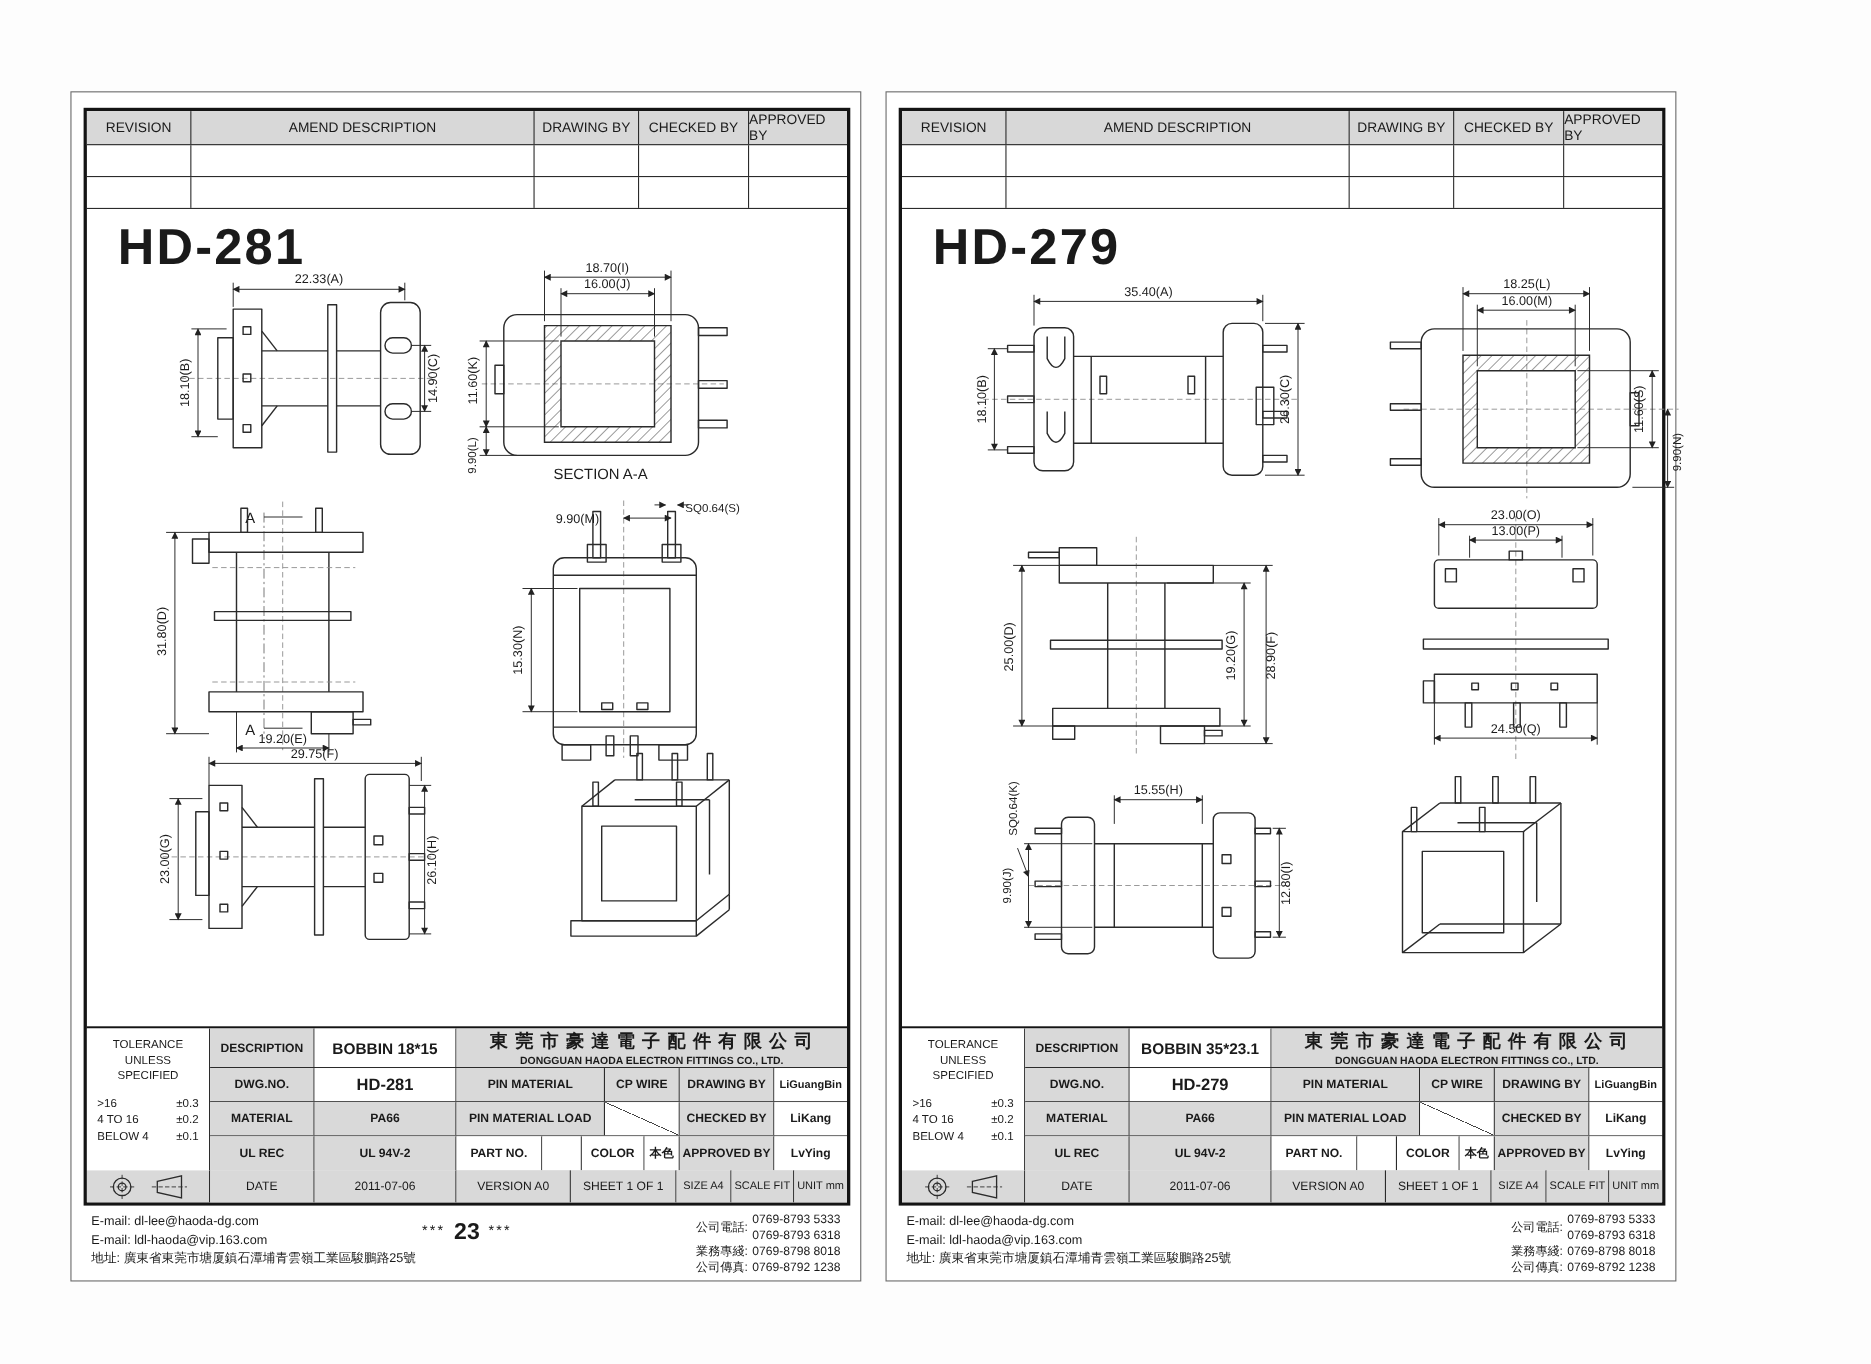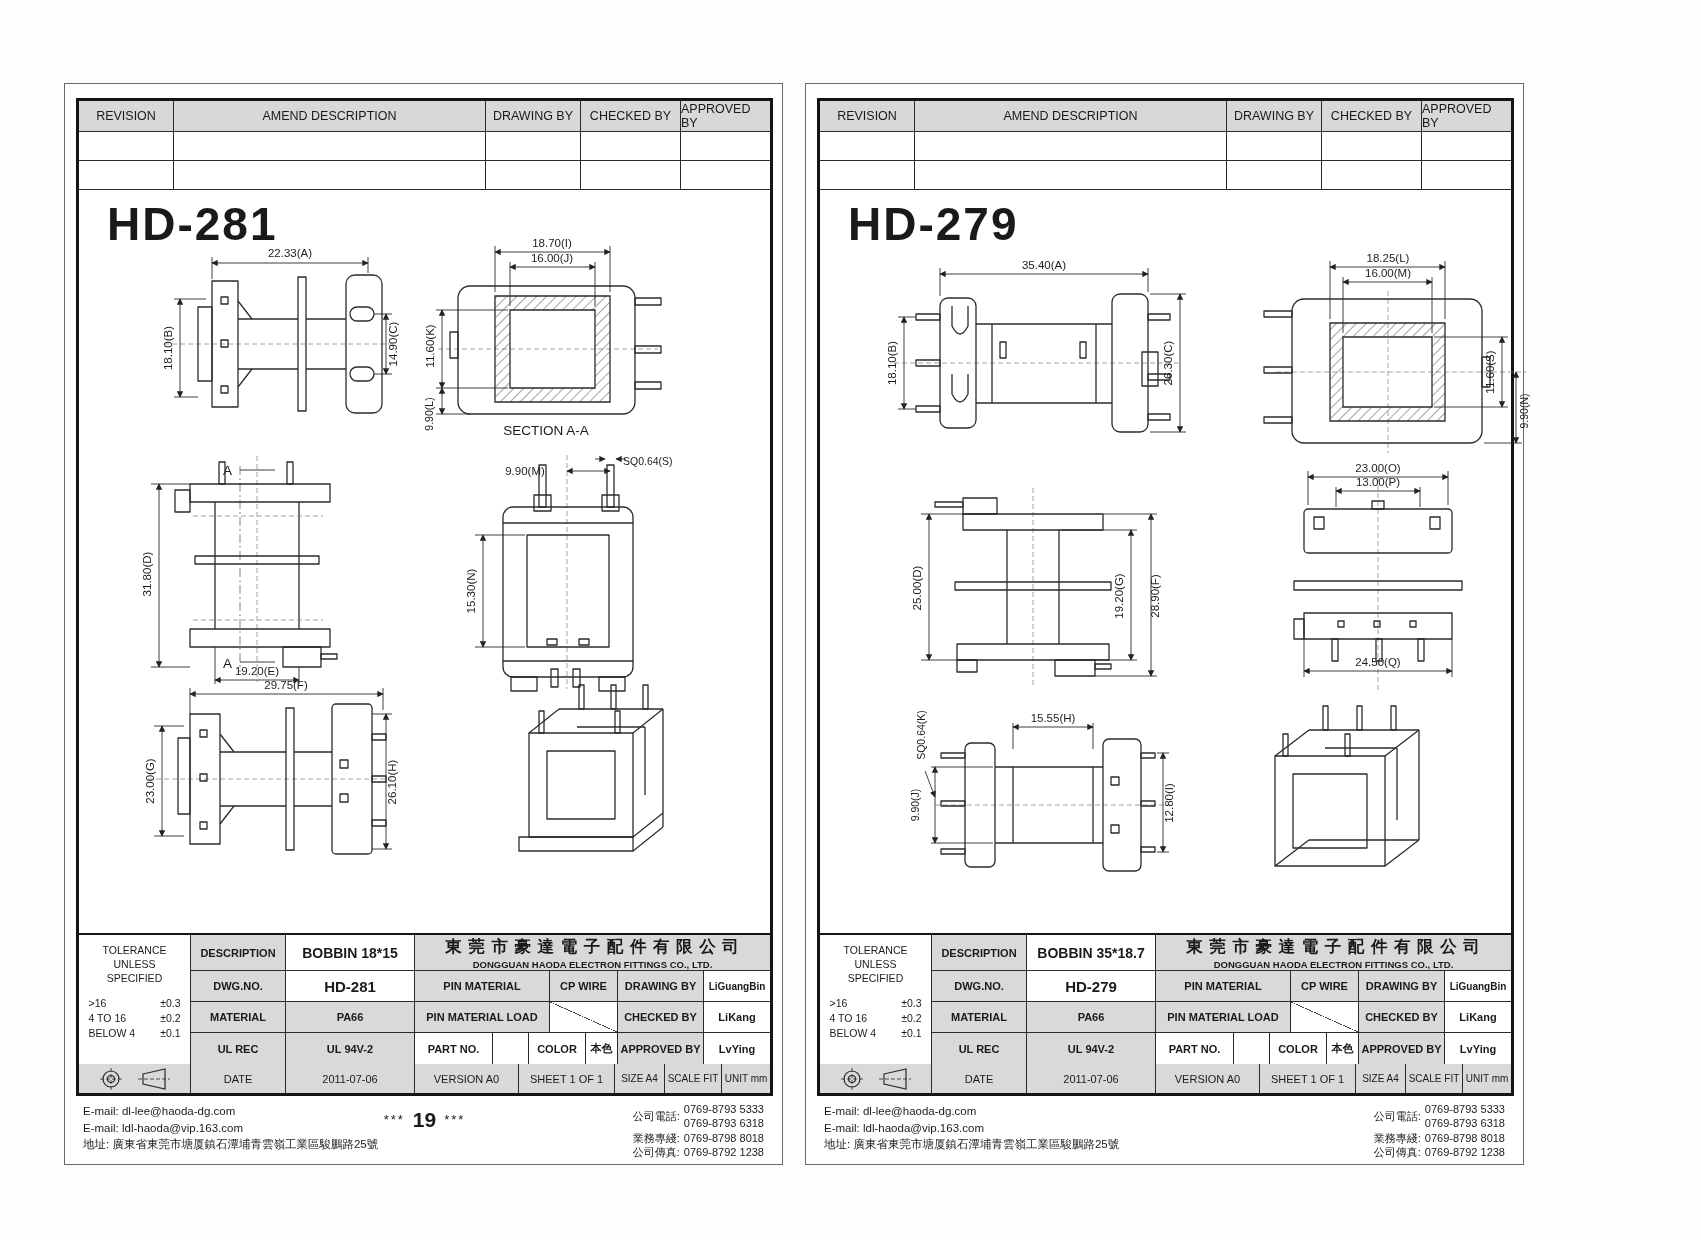--- a/index.html
+++ b/index.html
@@ -377,21 +377,21 @@
       </div>
     </div>
 
     <div class="pfoot">
       <div class="foot-left">
         <div>E-mail: dl-lee@haoda-dg.com</div>
         <div>E-mail: ldl-haoda@vip.163.com</div>
         <div>地址: 廣東省東莞市塘厦鎮石潭埔青雲嶺工業區駿鵬路25號</div>
       </div>
       <div class="foot-page">
-        <span class="stars">***</span><span class="num">19</span><span class="stars">***</span>
+        <span class="stars">***</span><span class="num">23</span><span class="stars">***</span>
       </div>
       <div class="foot-right">
         <span class="fr-lab1">公司電話:</span>
           <span>0769-8793 5333</span>
         <span>0769-8793 6318</span>
         <span>業務專綫:</span>
           <span>0769-8798 8018</span>
         <span>公司傳真:</span>
           <span>0769-8792 1238</span>
       </div>
@@ -640,21 +640,21 @@
                 </div>
               <div class="tol-row">
                   <span>BELOW 4</span>
                   <span>±0.1</span>
                 </div>
             </div>
           </div>
           <div class="tb-rows">
             <div class="tb-row r1">
               <div class="tb-cell lab" style="width:95px">DESCRIPTION</div>
-              <div class="tb-cell val desc-val" style="width:129px">BOBBIN 35*18.7</div>
+              <div class="tb-cell val desc-val" style="width:129px">BOBBIN 35*23.1</div>
               <div class="tb-cell company" style="flex:1">
                 <div class="company-cn">東 莞 市 豪 達 電 子 配 件 有 限 公 司</div>
                 <div class="company-en">DONGGUAN HAODA ELECTRON FITTINGS CO., LTD.</div>
               </div>
             </div>
             <div class="tb-row r2">
               <div class="tb-cell lab" style="width:95px">DWG.NO.</div>
               <div class="tb-cell val dwg-val" style="width:129px">HD-279</div>
               <div class="tb-cell lab" style="width:135px">PIN MATERIAL</div>
               <div class="tb-cell lab" style="width:68px">CP WIRE</div>

